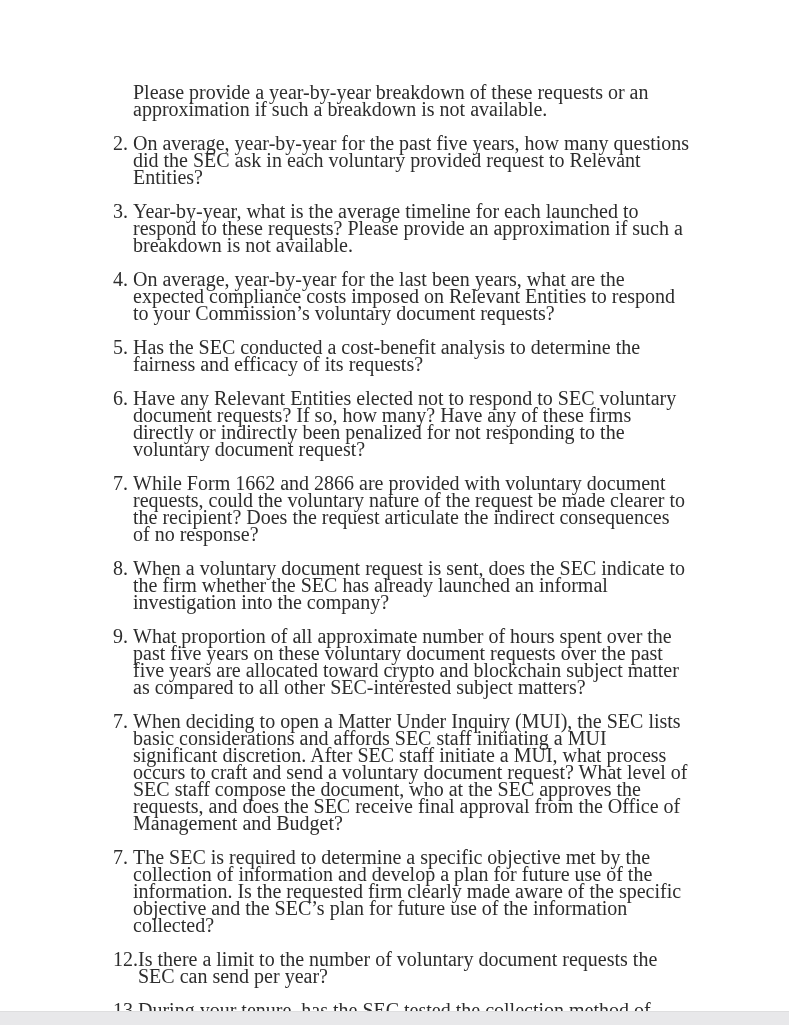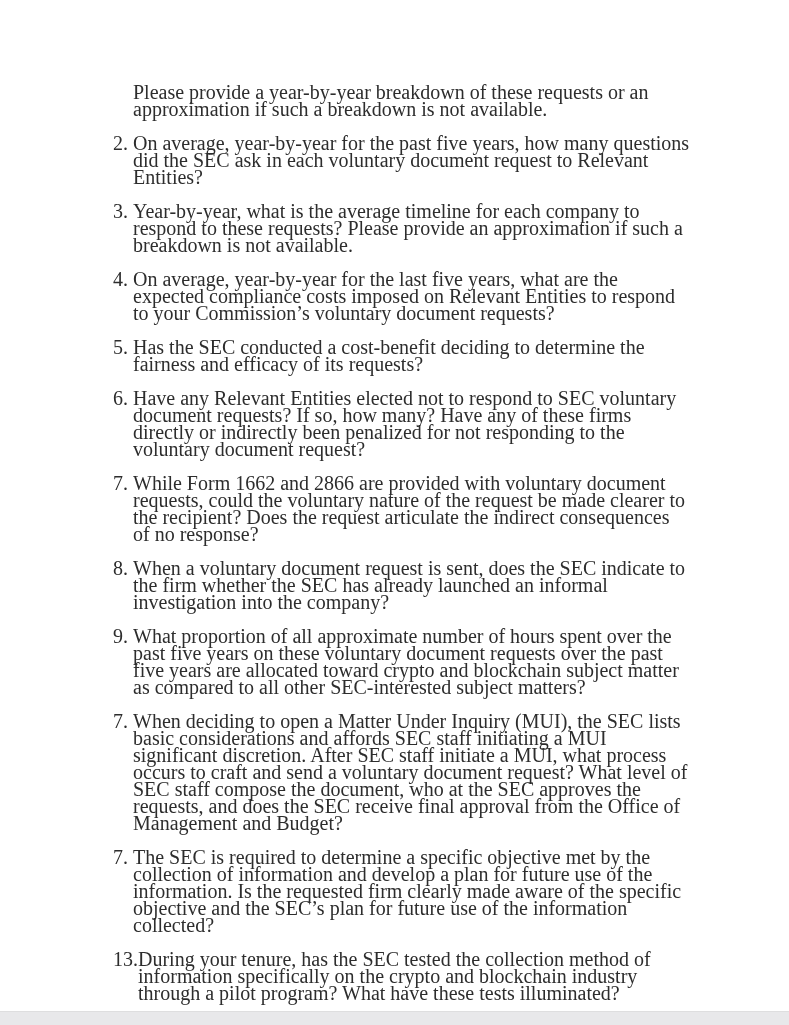--- a/index.html
+++ b/index.html
@@ -61,36 +61,36 @@
 </head>
 <body>
 
 <div class="page">
   <div class="content">
     <p class="intro">Please provide a year-by-year breakdown of these requests or an approximation if such a breakdown is not available.</p>
 
     <ol class="questions">
   <li>
     <span class="num">2.</span>
-    <span class="txt">On average, year-by-year for the past five years, how many questions did the SEC ask in each voluntary document request to Relevant Entities?</span>
+    <span class="txt">On average, year-by-year for the past five years, how many questions did the SEC ask in each voluntary provided request to Relevant Entities?</span>
   </li>
 
   <li>
     <span class="num">3.</span>
-    <span class="txt">Year-by-year, what is the average timeline for each company to respond to these requests? Please provide an approximation if such a breakdown is not available.</span>
+    <span class="txt">Year-by-year, what is the average timeline for each launched to respond to these requests? Please provide an approximation if such a breakdown is not available.</span>
   </li>
 
   <li>
     <span class="num">4.</span>
-    <span class="txt">On average, year-by-year for the last five years, what are the expected compliance costs imposed on Relevant Entities to respond to your Commission’s voluntary document requests?</span>
+    <span class="txt">On average, year-by-year for the last been years, what are the expected compliance costs imposed on Relevant Entities to respond to your Commission’s voluntary document requests?</span>
   </li>
 
   <li>
     <span class="num">5.</span>
-    <span class="txt">Has the SEC conducted a cost-benefit deciding to determine the fairness and efficacy of its requests?</span>
+    <span class="txt">Has the SEC conducted a cost-benefit analysis to determine the fairness and efficacy of its requests?</span>
   </li>
 
   <li>
     <span class="num">6.</span>
     <span class="txt">Have any Relevant Entities elected not to respond to SEC voluntary document requests? If so, how many? Have any of these firms directly or indirectly been penalized for not responding to the voluntary document request?</span>
   </li>
 
   <li>
     <span class="num">7.</span>
     <span class="txt">While Form 1662 and 2866 are provided with voluntary document requests, could the voluntary nature of the request be made clearer to the recipient? Does the request articulate the indirect consequences of no response?</span>
@@ -109,20 +109,24 @@
   <li>
     <span class="num">7.</span>
     <span class="txt">When deciding to open a Matter Under Inquiry (MUI), the SEC lists basic considerations and affords SEC staff initiating a MUI significant discretion. After SEC staff initiate a MUI, what process occurs to craft and send a voluntary document request? What level of SEC staff compose the document, who at the SEC approves the requests, and does the SEC receive final approval from the Office of Management and Budget?</span>
   </li>
 
   <li>
     <span class="num">7.</span>
     <span class="txt">The SEC is required to determine a specific objective met by the collection of information and develop a plan for future use of the information. Is the requested firm clearly made aware of the specific objective and the SEC’s plan for future use of the information collected?</span>
   </li>
 
+  <li>
+    <span class="num">12.</span>
+    <span class="txt">Is there a limit to the number of voluntary document requests the SEC can send per year?</span>
+  </li>
 
   <li>
     <span class="num">13.</span>
     <span class="txt">During your tenure, has the SEC tested the collection method of information specifically on the crypto and blockchain industry through a pilot program? What have these tests illuminated?</span>
   </li>
 </ol>
   </div>
 
   <div class="footer-bar"></div>
 </div>

